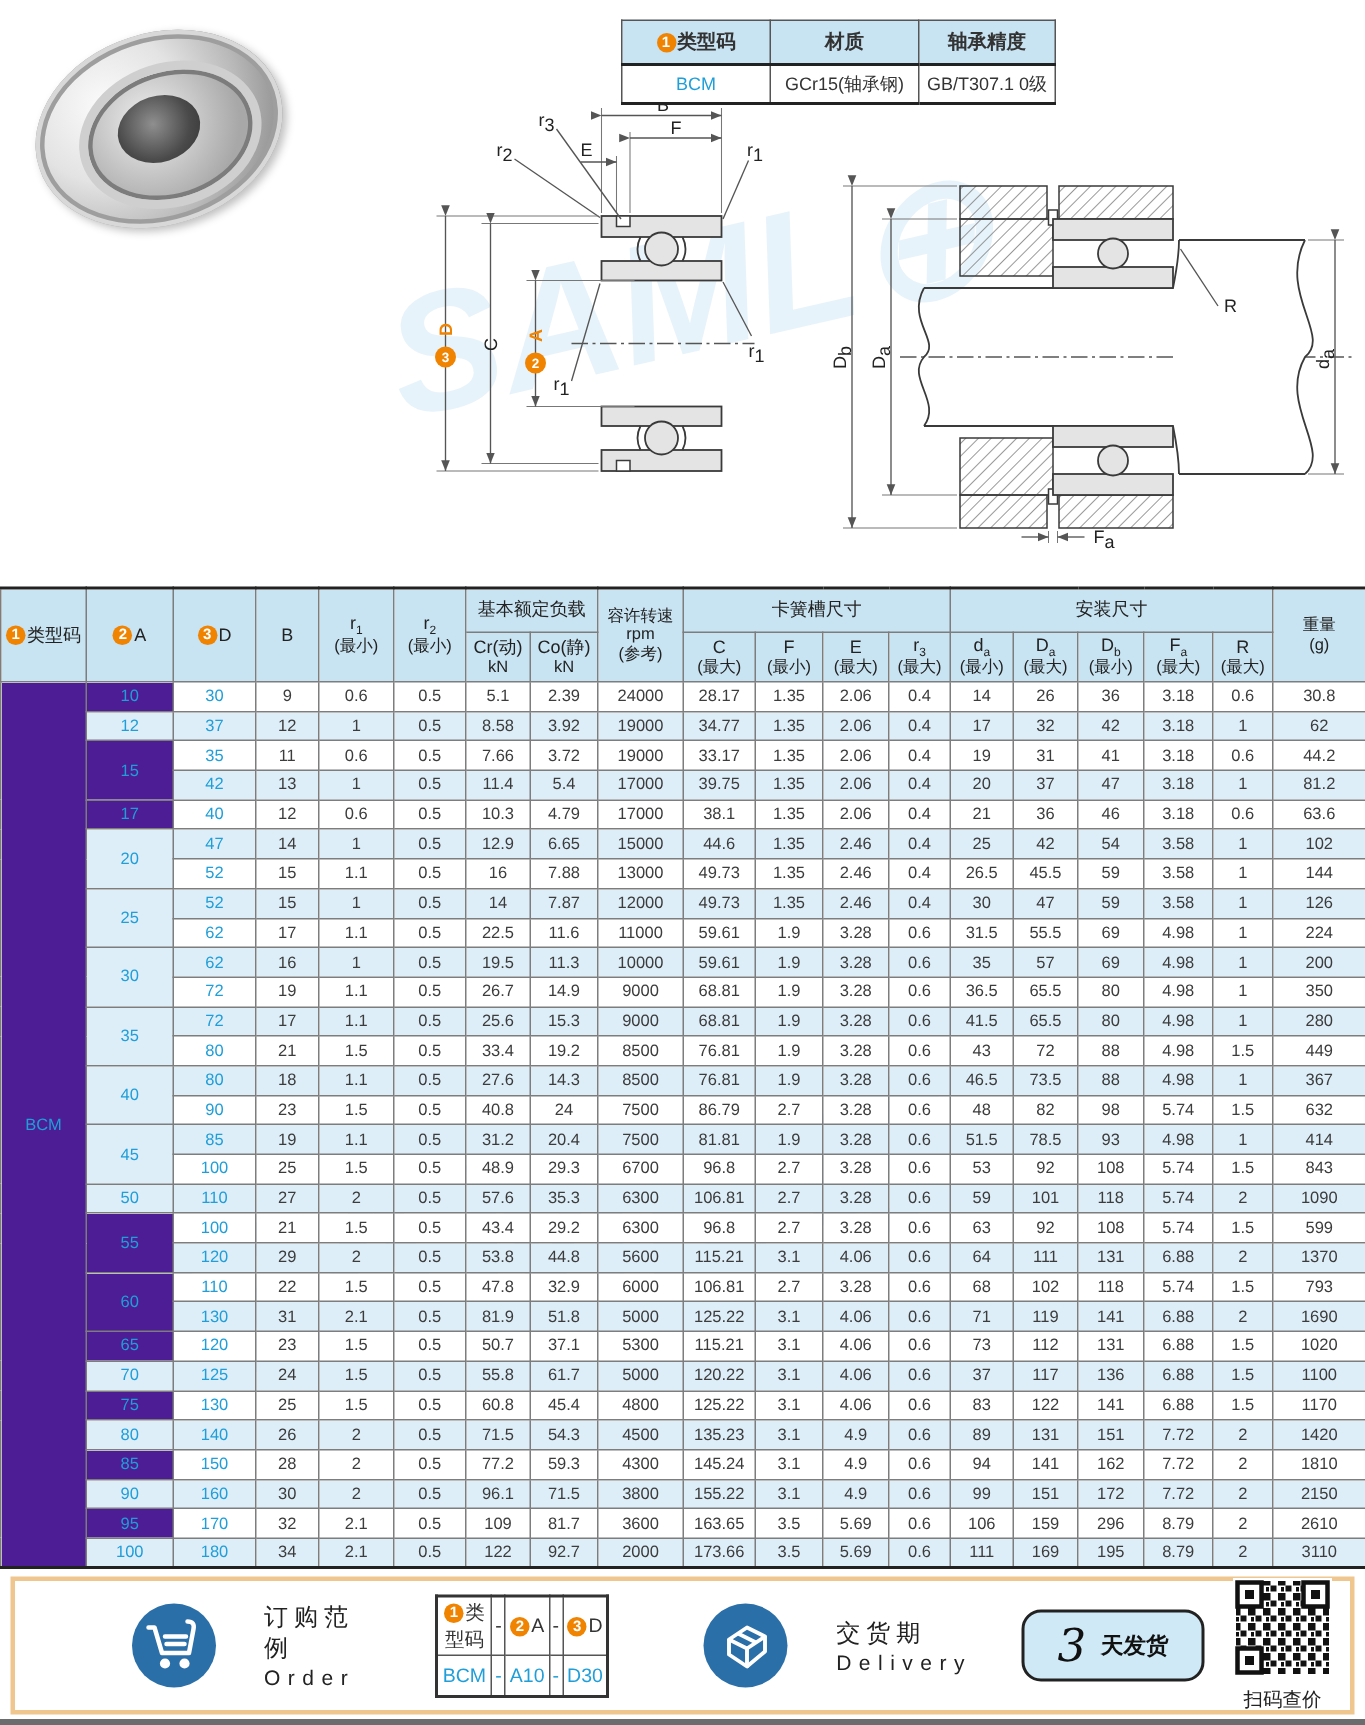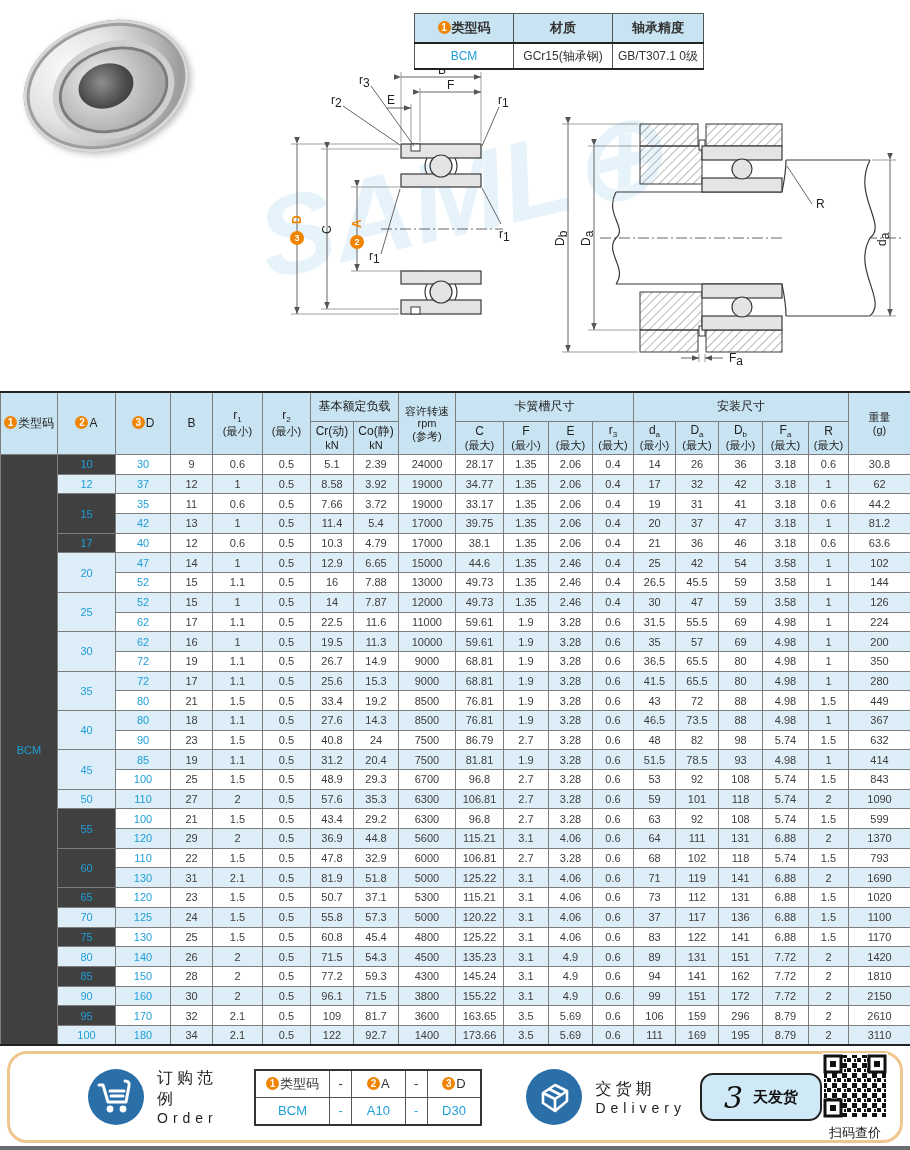--- a/index.html
+++ b/index.html
@@ -49,27 +49,27 @@
      table-layout:fixed;z-index:2;}
   table.main th,table.main td{border:1px solid #7d7d7d;text-align:center;padding:0;
      overflow:hidden;}
   table.main thead th{background:#c8e3f1;font-weight:normal;font-size:12px;line-height:1.15;color:#222;}
   table.main thead tr:nth-child(1) th{height:28px;}
   table.main thead tr:nth-child(2) th{height:32px;}
   table.main{border-top:2px solid #222;border-bottom:2px solid #222;}
   table.main tbody tr{height:19.7px;}
   table.main tbody td{font-size:11px;color:#3c3c3c;background:#fff;}
   table.main tbody tr.alt td{background:#ddeef8;}
-  table.main tbody td.a-col,table.main tbody td.type-col{background:#404040;color:#1f9ed9;}
+  table.main tbody td.a-col,table.main tbody td.type-col{background:#4c1d95;color:#1f9ed9;}
   table.main tbody td.d-col{color:#1f9ed9;}
   table.main sub{font-size:8px;}
   .note{display:block;font-size:11px;}
   
   .footer{position:absolute;left:7px;top:1051px;width:890px;height:86px;
-     border:3px solid #f0c68f;border-radius:20px;display:flex;align-items:center;z-index:2;background:#fff;}
+     border:3px solid #f0c68f;border-radius:0;display:flex;align-items:center;z-index:2;background:#fff;gap:19px;}
   .icirc{width:56px;height:56px;border-radius:50%;background:#2b6fa8;flex:0 0 auto;}
   .order-icon{margin-left:78px;}
   .ftext{margin-left:13px;}
   .ftext .cn{font-size:16px;letter-spacing:4px;color:#222;}
   .ftext .en{font-size:14px;letter-spacing:5px;color:#222;}
   table.order{border-collapse:collapse;margin-left:34px;}
   table.order td{border:1px solid #555;text-align:center;font-size:13px;height:24px;background:#fff;}
   table.order{border:2px solid #333;}
   .oc1{width:92px}.oc2{width:26px}.oc3{width:64px}.oc4{width:26px}.oc5{width:64px}
   .deliv-icon{margin-left:44px;}
@@ -677,21 +677,21 @@
           <td>108</td>
           <td>5.74</td>
           <td>1.5</td>
           <td>599</td>
         </tr>
         <tr class="alt">
           <td class="d-col">120</td>
           <td>29</td>
           <td>2</td>
           <td>0.5</td>
-          <td>36.9</td>
+          <td>53.8</td>
           <td>44.8</td>
           <td>5600</td>
           <td>115.21</td>
           <td>3.1</td>
           <td>4.06</td>
           <td>0.6</td>
           <td>64</td>
           <td>111</td>
           <td>131</td>
           <td>6.88</td>
@@ -757,21 +757,21 @@
           <td>1.5</td>
           <td>1020</td>
         </tr>
         <tr class="alt">
           <td rowspan="1" class="a-col">70</td>
           <td class="d-col">125</td>
           <td>24</td>
           <td>1.5</td>
           <td>0.5</td>
           <td>55.8</td>
-          <td>57.3</td>
+          <td>61.7</td>
           <td>5000</td>
           <td>120.22</td>
           <td>3.1</td>
           <td>4.06</td>
           <td>0.6</td>
           <td>37</td>
           <td>117</td>
           <td>136</td>
           <td>6.88</td>
           <td>1.5</td>
@@ -878,21 +878,21 @@
           <td>2610</td>
         </tr>
         <tr class="alt">
           <td rowspan="1" class="a-col">100</td>
           <td class="d-col">180</td>
           <td>34</td>
           <td>2.1</td>
           <td>0.5</td>
           <td>122</td>
           <td>92.7</td>
-          <td>1400</td>
+          <td>2000</td>
           <td>173.66</td>
           <td>3.5</td>
           <td>5.69</td>
           <td>0.6</td>
           <td>111</td>
           <td>169</td>
           <td>195</td>
           <td>8.79</td>
           <td>2</td>
           <td>3110</td>

